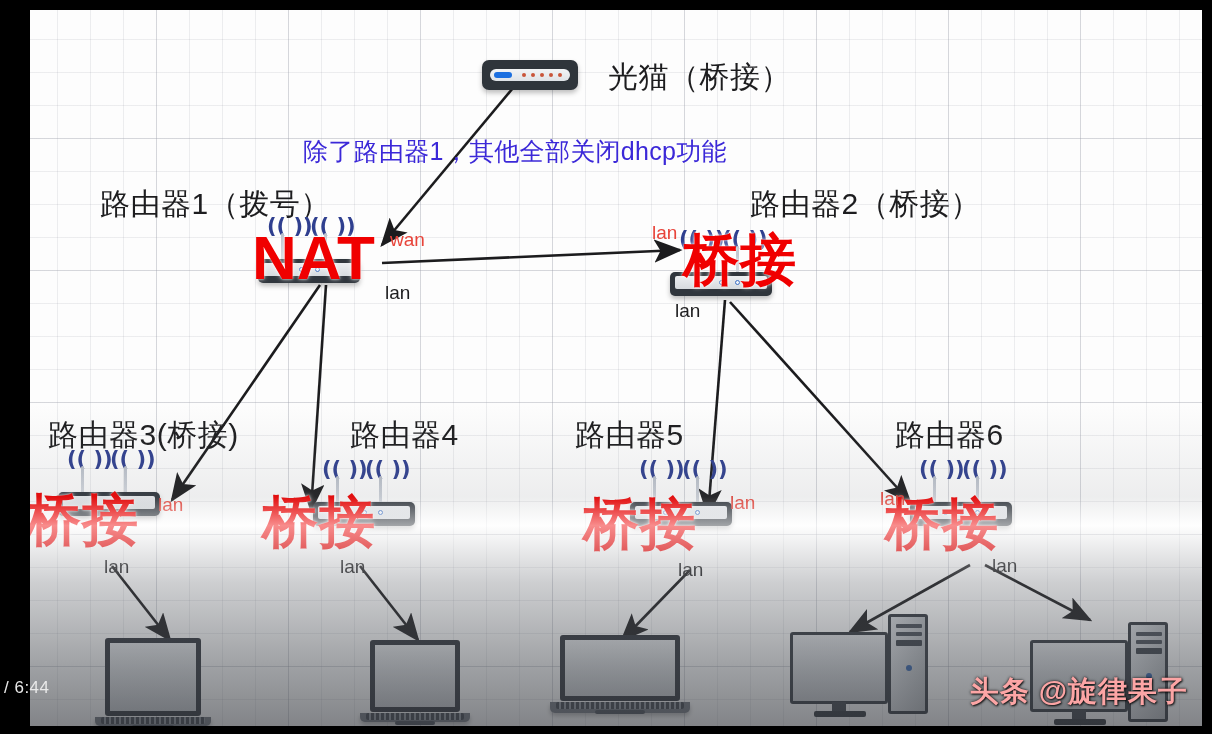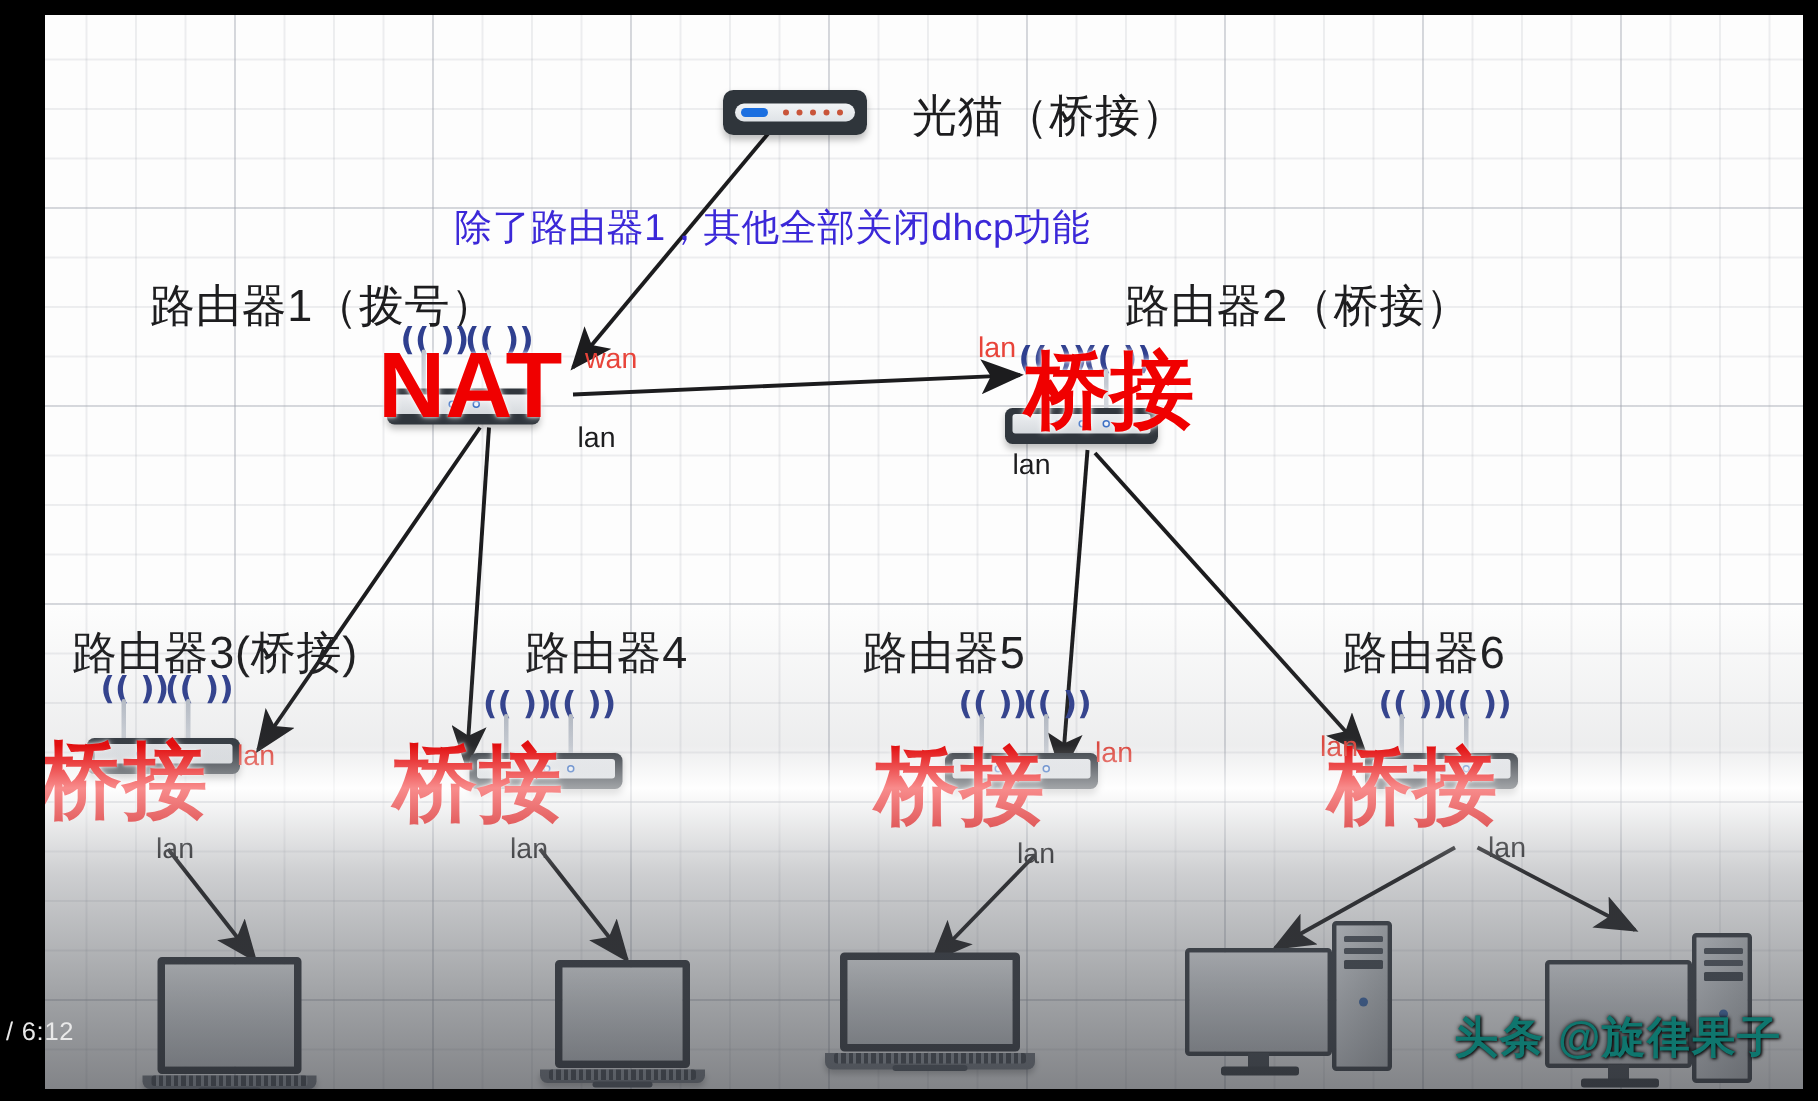--- a/index.html
+++ b/index.html
@@ -143,21 +143,21 @@
   }
   .overlay-red.nat{ font-size:62px; letter-spacing:0; }
 
   
   .timestamp{
     position:absolute; left:4px; bottom:36px; z-index:70;
     color:#e9e9e9; font-size:17px; letter-spacing:.5px;
   }
   .watermark{
     position:absolute; right:24px; bottom:22px; z-index:55;
-    font-size:29px; font-weight:700; color:#0f766e; letter-spacing:1px;
+    font-size:29px; font-weight:700; color:#fca5a5; letter-spacing:1px;
     text-shadow:0 0 3px rgba(0,0,0,.85), 1px 1px 2px rgba(0,0,0,.8);
   }
 </style>
 </head>
 <body>
 
 <div id="stage">
 
   <div id="canvas">
     <div class="grid"></div>
@@ -386,19 +386,19 @@
             <i class="slot s3"></i>
             <i class="dot"></i>
         </div>
       </div>
     </div>
 
     <div class="vignette"></div>
   </div>
 
   <div class="watermark">头条 @旋律果子</div>
-  <div class="timestamp">/ 6:12</div>
+  <div class="timestamp">/ 6:44</div>
 
   <div class="bar bar-left"></div>
   <div class="bar bar-right"></div>
   <div class="bar bar-top"></div>
   <div class="bar bar-bottom"></div>
 </div>
 
 </body></html>

